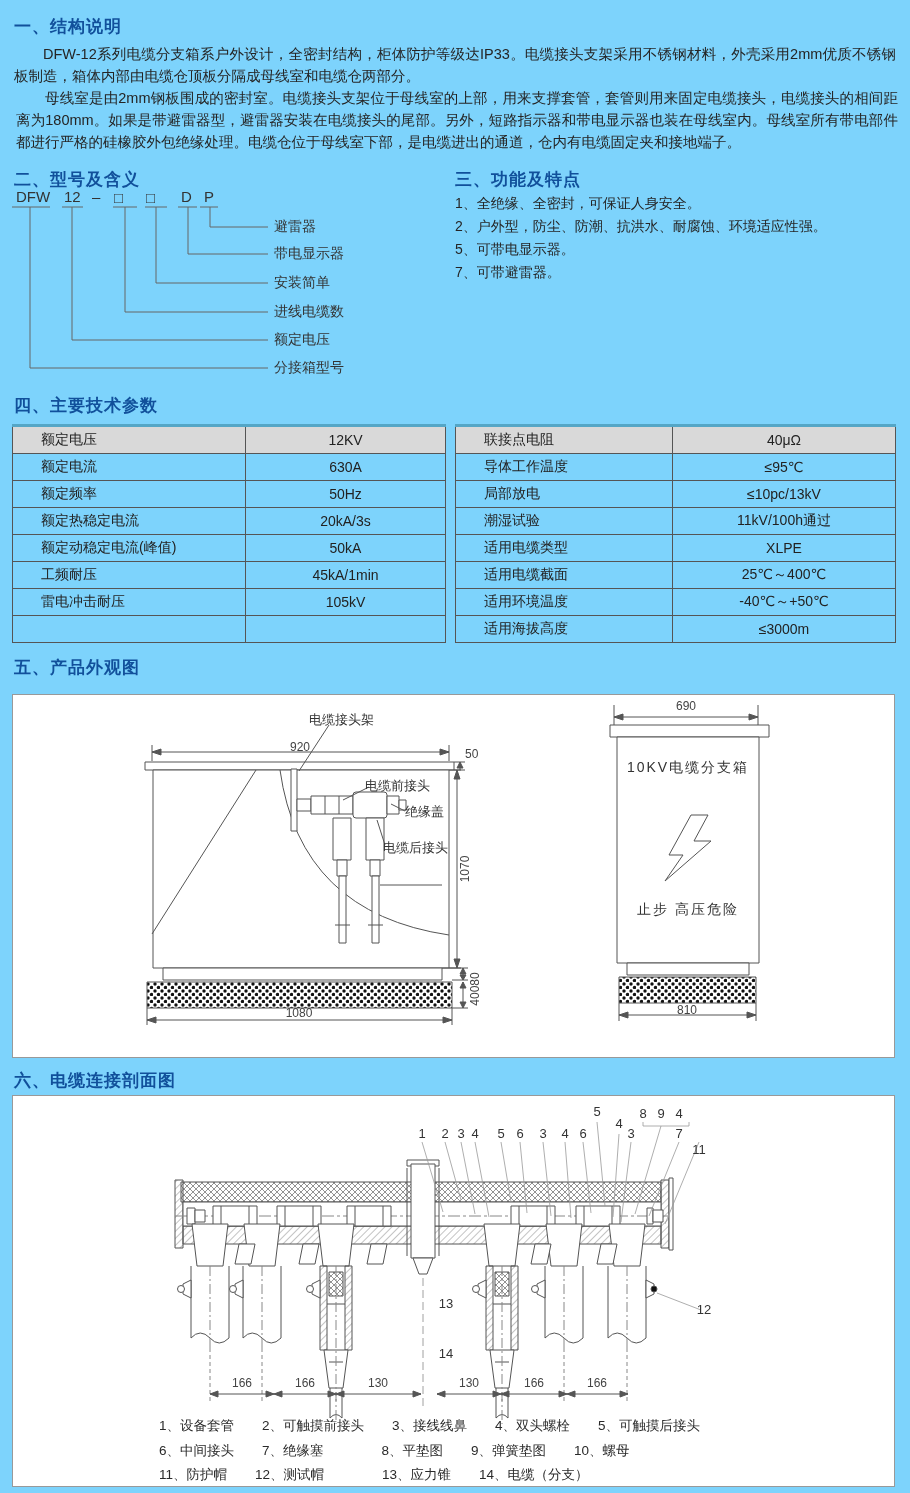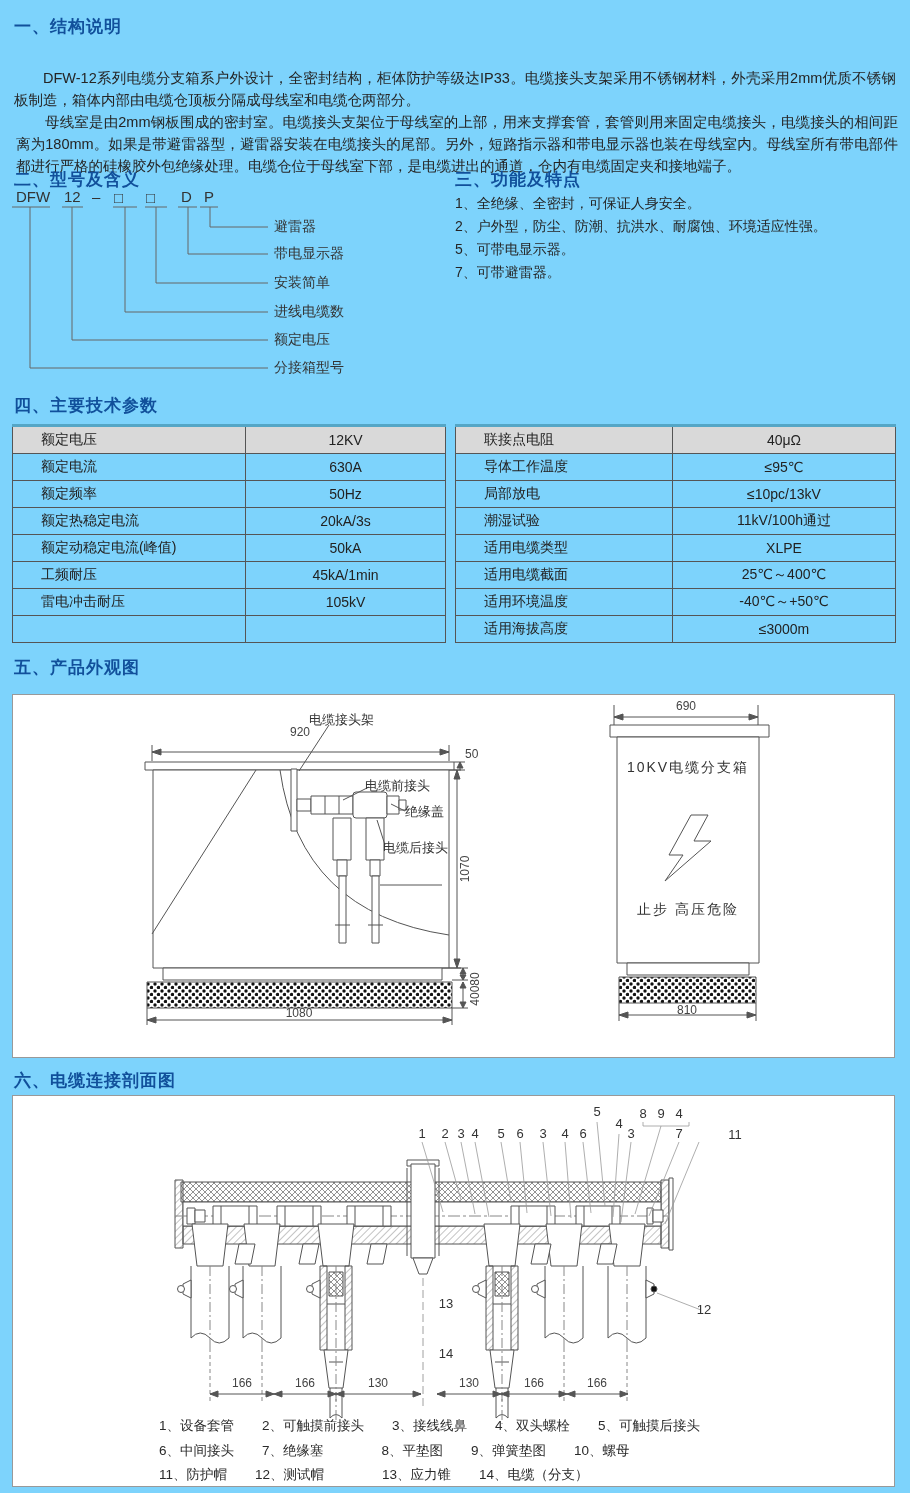--- a/index.html
+++ b/index.html
@@ -1,20 +1,20 @@
 <!DOCTYPE html>
 <html><head>
 <meta charset="utf-8">
 <style>
   html,body{margin:0;padding:0;background:#fff;}
   #page{position:relative;width:910px;height:1493px;background:#7dd3fc;overflow:hidden;
         font-family:"Liberation Sans","DejaVu Sans",sans-serif;color:#222;}
   .abs{position:absolute;}
   .h2{font-size:17px;font-weight:bold;color:#11509b;letter-spacing:1px;}
-  .para{width:882px;font-size:14.5px;line-height:1.5;text-align:justify;text-indent:2em;color:#252525;margin-top:24px;}
+  .para{width:882px;font-size:14.5px;line-height:1.5;text-align:justify;text-indent:2em;color:#252525;}
   .feat{font-size:14px;line-height:23px;color:#252525;}
   .modelchar{font-size:15px;color:#333;}
   .treelbl{font-size:14px;color:#333;}
   table.params{border-collapse:collapse;table-layout:fixed;font-size:14px;color:#222;}
   table.params td{border:1px solid #555;height:26px;padding:0;}
   table.params tr.hdr td{background:#d9d9d9;}
   table.params td.lab{padding-left:28px;text-align:left;}
   table.params td.val{text-align:center;}
   table.params{border-top:3px solid #54a6c6;}
   .drawbox{border:1px solid #999;background:#fff;}
@@ -250,21 +250,21 @@
         <line x1="606" y1="308" x2="606" y2="326"></line>
           <line x1="743" y1="308" x2="743" y2="326"></line>
         <line x1="606" y1="320" x2="743" y2="320"></line>
         <polygon points="606,320 615,317 615,323" fill="#555"></polygon>
           <polygon points="743,320 734,317 734,323" fill="#555"></polygon>
 
         <path d="M678,120 L656,160 L670,160 L652,186 L698,146 L681,146 L695,120 Z"></path>
       </g>
     </svg>
     <div class="abs lbl" style="left:296px;top:16px;">电缆接头架</div>
-    <div class="abs dim ctr" style="left:265px;top:30px;width:44px;">920</div>
+    <div class="abs dim ctr" style="left:265px;top:45px;width:44px;">920</div>
     <div class="abs dim" style="left:452px;top:52px;">50</div>
     <div class="abs lbl" style="left:352px;top:82px;">电缆前接头</div>
     <div class="abs lbl" style="left:392px;top:108px;">绝缘盖</div>
     <div class="abs lbl" style="left:370px;top:144px;">电缆后接头</div>
     <div class="abs dim ctr rot" style="left:432px;top:167px;width:40px;">1070</div>
     <div class="abs dim ctr rot" style="left:437px;top:287px;width:50px;">40080</div>
     <div class="abs dim ctr" style="left:264px;top:311px;width:44px;">1080</div>
     <div class="abs dim ctr" style="left:653px;top:4px;width:40px;">690</div>
     <div class="abs ctr" style="left:604px;top:64px;width:142px;font-size:14px;letter-spacing:2px;color:#333;">10KV电缆分支箱</div>
     <div class="abs ctr" style="left:604px;top:206px;width:142px;font-size:14px;letter-spacing:2px;color:#333;">止步 高压危险</div>
@@ -453,21 +453,21 @@
     <span class="abs callout" style="left:521px;top:30px;">3</span>
     <span class="abs callout" style="left:543px;top:30px;">4</span>
     <span class="abs callout" style="left:561px;top:30px;">6</span>
     <span class="abs callout" style="left:575px;top:8px;">5</span>
     <span class="abs callout" style="left:597px;top:20px;">4</span>
     <span class="abs callout" style="left:609px;top:30px;">3</span>
     <span class="abs callout" style="left:621px;top:10px;">8</span>
     <span class="abs callout" style="left:639px;top:10px;">9</span>
     <span class="abs callout" style="left:657px;top:10px;">4</span>
     <span class="abs callout" style="left:657px;top:30px;">7</span>
-    <span class="abs callout" style="left:677px;top:31px;margin-left:36px;">11</span>
+    <span class="abs callout" style="left:677px;top:46px;">11</span>
     <span class="abs callout" style="left:424px;top:200px;">13</span>
     <span class="abs callout" style="left:424px;top:250px;">14</span>
     <span class="abs callout" style="left:682px;top:206px;">12</span>
 
     <span class="abs dim ctr" style="left:209px;top:280px;width:40px;">166</span>
     <span class="abs dim ctr" style="left:272px;top:280px;width:40px;">166</span>
     <span class="abs dim ctr" style="left:345px;top:280px;width:40px;">130</span>
     <span class="abs dim ctr" style="left:436px;top:280px;width:40px;">130</span>
     <span class="abs dim ctr" style="left:501px;top:280px;width:40px;">166</span>
     <span class="abs dim ctr" style="left:564px;top:280px;width:40px;">166</span>

